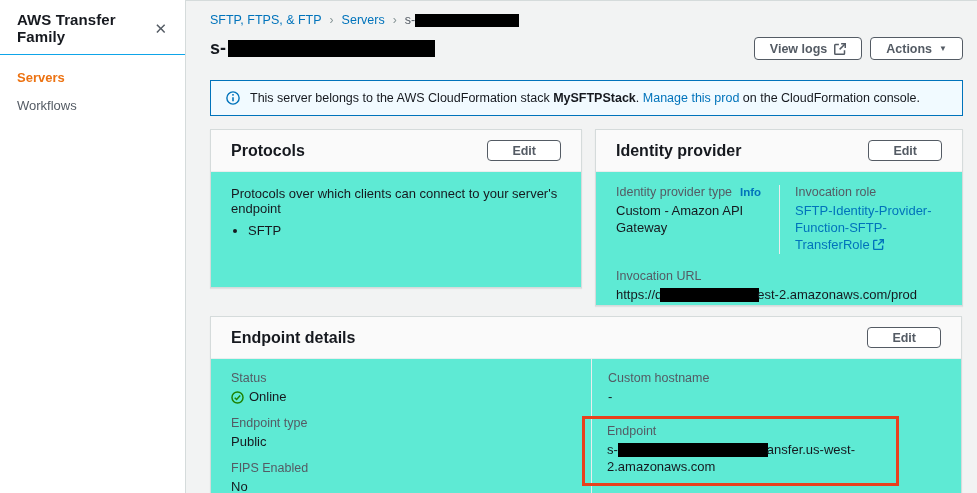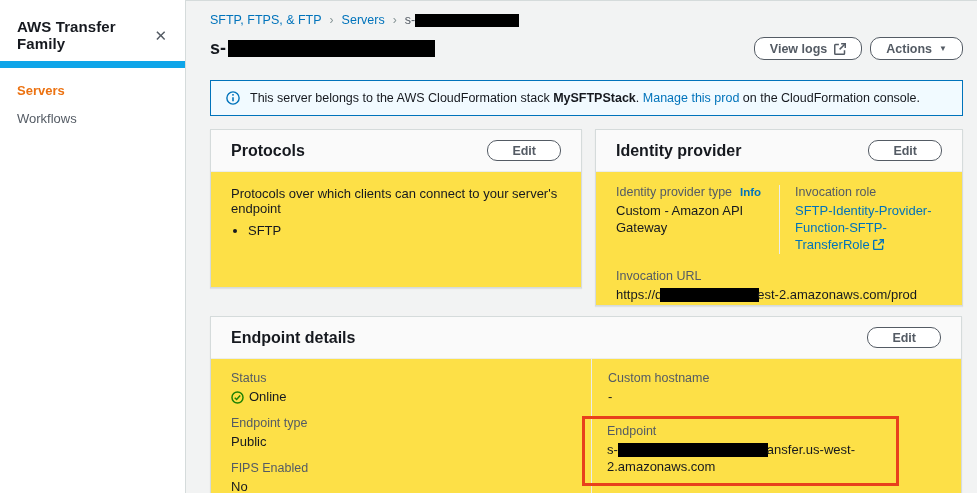--- a/index.html
+++ b/index.html
@@ -1,56 +1,56 @@
 <!DOCTYPE html>
 <html><head>
 <meta charset="utf-8">
 <style>
   * { margin:0; padding:0; box-sizing:border-box; }
   html,body { width:977px; height:493px; overflow:hidden; }
   body { font-family:"Liberation Sans", sans-serif; background:#fff; display:flex; color:#16191f; }
 
   
   .sidebar { width:186px; min-width:186px; background:#fff; border-right:1px solid #d5dbdb; }
-  .sidebar-header { display:flex; justify-content:space-between; align-items:center; padding:18px 14px 9px 17px; border-bottom:7px solid #0ea5e9; }
+  .sidebar-header { display:flex; justify-content:space-between; align-items:center; padding:11px 14px 9px 17px; border-bottom:1px solid #0ea5e9; }
   .sidebar-title { font-size:15px; font-weight:700; color:#16191f; letter-spacing:.1px; }
   .close-x { font-size:15px; color:#545b64; cursor:pointer; line-height:1; padding:2px 4px; }
   .sidebar-nav { padding:15px 17px; }
   .nav-item { font-size:13px; margin-bottom:13px; cursor:pointer; }
   .nav-item.active { color:#ec7211; font-weight:700; }
   .nav-item.normal { color:#545b64; }
 
   
   .main { flex:1; background:#f2f3f3; border-top:1px solid #d5dbdb; padding:12px 14px 0 24px; }
 
   .breadcrumb { font-size:12.5px; display:flex; align-items:center; }
   .breadcrumb a { color:#0073bb; text-decoration:none; cursor:pointer; }
   .crumb-sep { color:#879596; padding:0 8px; font-size:12px; }
   .crumb-current { color:#545b64; display:inline-flex; align-items:center; }
 
   .title-row { display:flex; justify-content:space-between; align-items:center; margin-top:10px; }
   .page-title { font-size:18px; font-weight:700; display:flex; align-items:center; }
   .title-actions { display:flex; gap:8px; }
 
   .btn { display:inline-flex; align-items:center; justify-content:center; gap:7px; background:#fff;
-         border:1px solid #545b64; border-radius:10px; padding:0 15px; height:23px;
+         border:1px solid #545b64; border-radius:4px; padding:0 15px; height:23px;
          font-size:12.5px; font-weight:700; color:#545b64; cursor:pointer; font-family:inherit; }
   .caret { font-size:8px; line-height:1; }
 
   .ext-icon svg { display:block; }
 
   
   .banner { margin-top:20px; height:36px; background:#f1faff; border:1px solid #0073bb;
             display:flex; align-items:center; padding:0 15px; gap:10px; font-size:12.5px; }
   .banner a { color:#0073bb; text-decoration:none; cursor:pointer; }
   .info-icon { display:flex; }
 
   
   .cards-row { display:flex; gap:13px; margin-top:13px; }
-  .card { background:#fde047; border:1px solid #d5dbdb; box-shadow:0 1px 1px rgba(0,28,36,.08); }
+  .card { background:#5eead4; border:1px solid #d5dbdb; box-shadow:0 1px 1px rgba(0,28,36,.08); }
   .card-header { display:flex; justify-content:space-between; align-items:center;
                  background:#fafafa; border-bottom:1px solid #eaeded; padding:0 20px; height:42px; }
   .card-title { font-size:16px; font-weight:700; }
   .btn-edit { height:21px; padding:0 24px; }
 
   .card-protocols { width:372px; height:159px; }
   .card-identity { flex:1; height:177px; }
   .card-endpoint { margin-top:10px; height:181px; width:752px; }
 
   .proto-body { padding:14px 20px; font-size:13px; }

